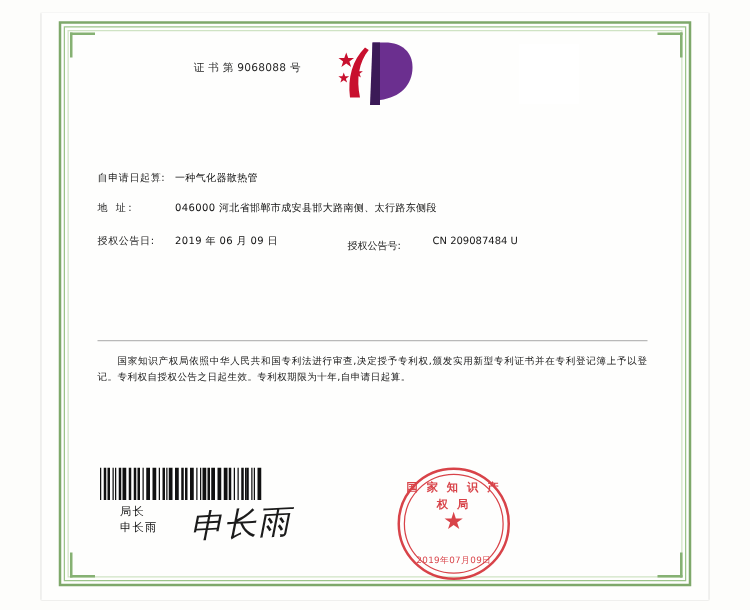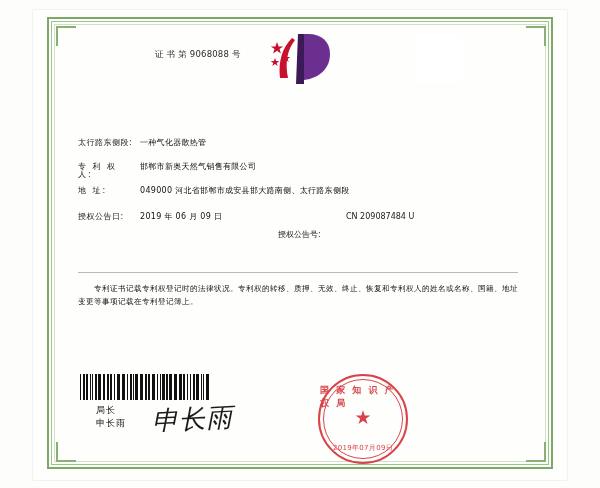--- a/index.html
+++ b/index.html
@@ -279,21 +279,21 @@
     top: 50%;
     transform: translate(-50%, -58%);
     font-size: 19px;
     line-height: 1;
     color: #d2232a;
   }
   .seal .arc-top {
     position: absolute;
     left: 0; top: 8px;
     width: 100%;
-    text-align: left;
+    text-align: center;
     font-size: 9px;
     letter-spacing: 2px;
     color: #d2232a;
     font-weight: bold;
   }
   .seal .date {
     position: absolute;
     left: 0;
     bottom: 9px;
     width: 100%;
@@ -799,50 +799,46 @@
       <polygon points="7,28 8.1,31 11.3,31 8.7,32.9 9.7,36 7,34.1 4.3,36 5.3,32.9 2.7,31 5.9,31" fill="#c8102e"></polygon>
       <polygon points="18,24 19.1,27 22.3,27 19.7,28.9 20.7,32 18,30.1 15.3,32 16.3,28.9 13.7,27 16.9,27" fill="#c8102e"></polygon>
     </svg>
   </div>
 
 
 
   <div class="fields">
 
     <div class="field-row" style="top:0;">
-      <span class="f-label wide">太行路东侧段:</span>
+      <span class="f-label wide">自申请日起算:</span>
       <span class="f-value">一种气化器散热管</span>
     </div>
 
 
 
 
-    <div class="field-row" style="margin-top:10px;">
-      <span class="f-label">专 利 权 人:</span>
-      <span class="f-value">邯郸市新奥天然气销售有限公司</span>
-    </div>
 
     <div class="field-row" style="margin-top:10px;">
       <span class="f-label">地 址:</span>
-      <span class="f-value">049000 河北省邯郸市成安县邯大路南侧、太行路东侧段</span>
+      <span class="f-value">046000 河北省邯郸市成安县邯大路南侧、太行路东侧段</span>
     </div>
 
     <div class="field-row" style="margin-top:12px;">
       <span class="f-label wide">授权公告日:</span>
       <span class="f-value">2019 年 06 月 09 日</span>
-      <span style="position:absolute; left:200px; top:18px;">授权公告号:</span>
+      <span style="position:absolute; left:200px; top:4px;">授权公告号:</span>
       <span style="position:absolute; left:268px; top:0;">CN 209087484 U</span>
     </div>
 
   </div>
 
   <div class="sep"></div>
 
   <div class="para">
-    <p>专利证书记载专利权登记时的法律状况。专利权的转移、质押、无效、终止、恢复和专利权人的姓名或名称、国籍、地址变更等事项记载在专利登记簿上。</p>
+    <p>国家知识产权局依照中华人民共和国专利法进行审查,决定授予专利权,颁发实用新型专利证书并在专利登记簿上予以登记。专利权自授权公告之日起生效。专利权期限为十年,自申请日起算。</p>
   </div>
 
   <div class="barcode" id="barcode">
       <i style="width:1px"></i>
       <i style="width:2px;background:transparent"></i>
       <i style="width:2px"></i>
       <i style="width:1px;background:transparent"></i>
       <i style="width:2px"></i>
       <i style="width:2px;background:transparent"></i>
       <i style="width:1px"></i>

